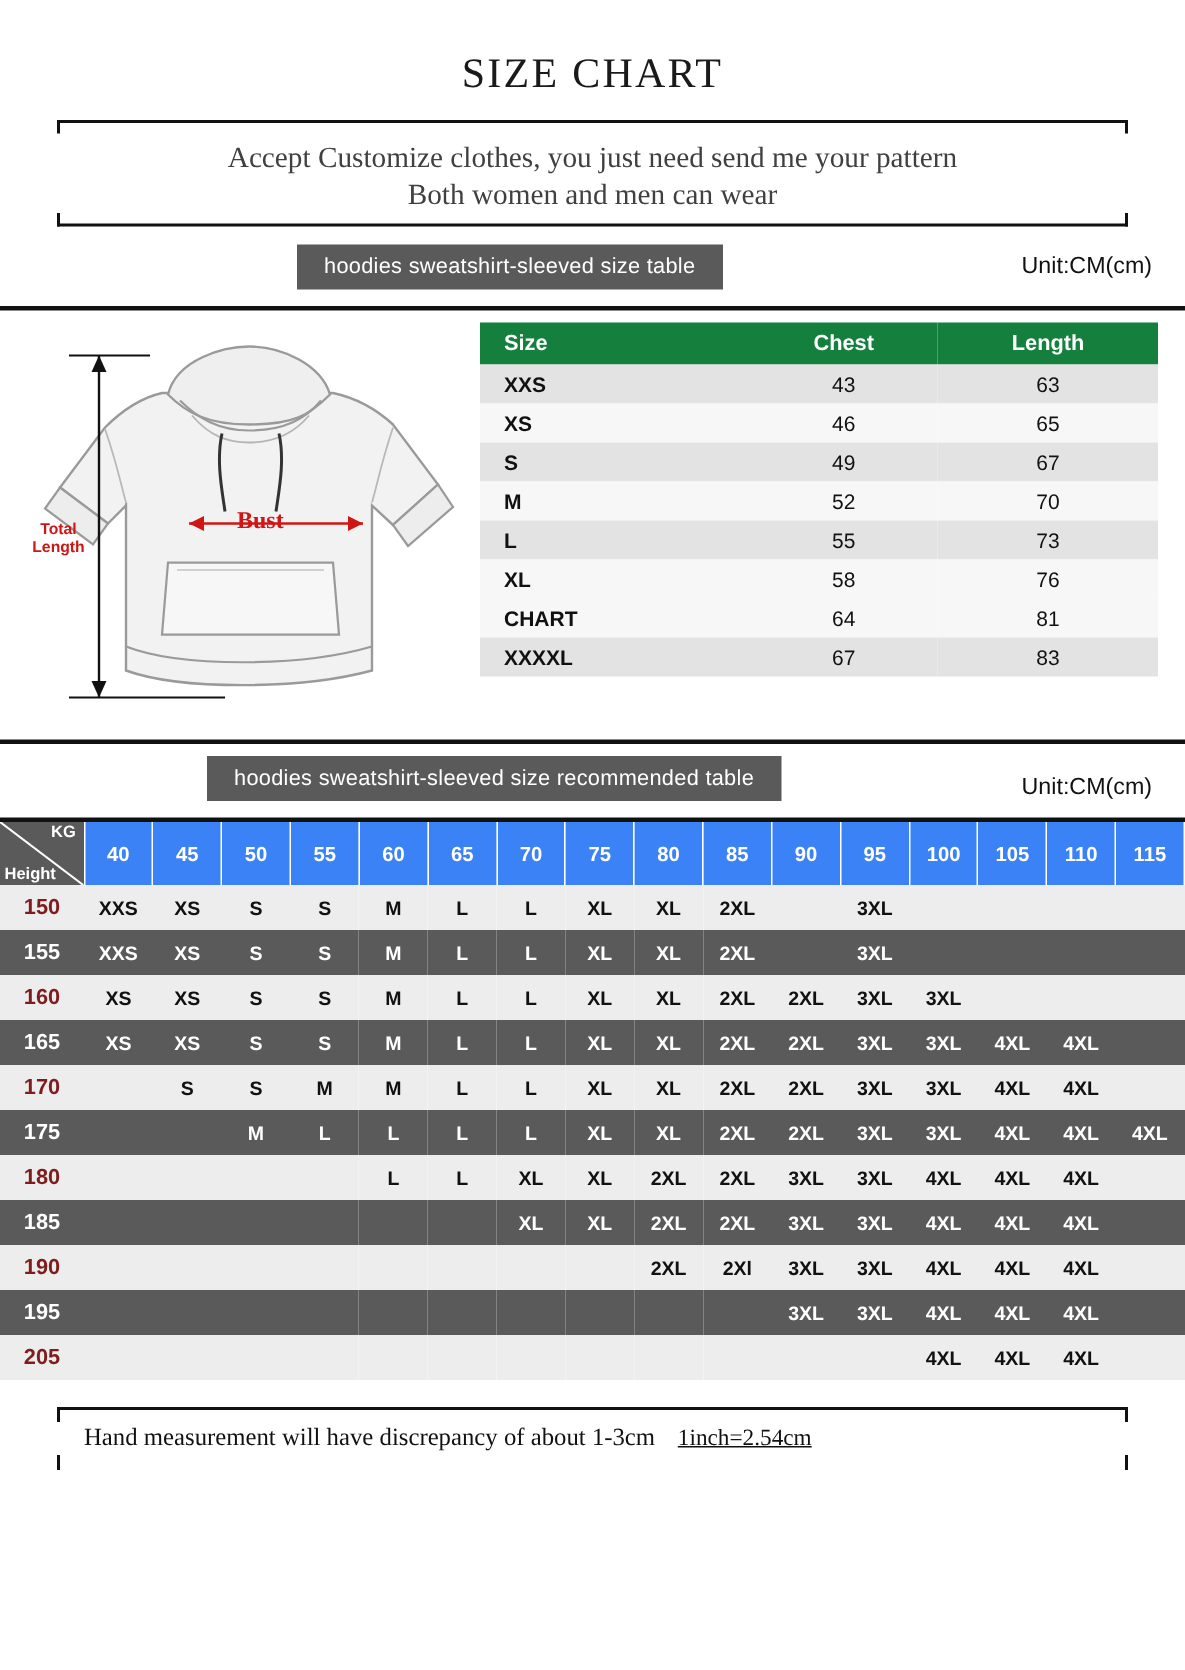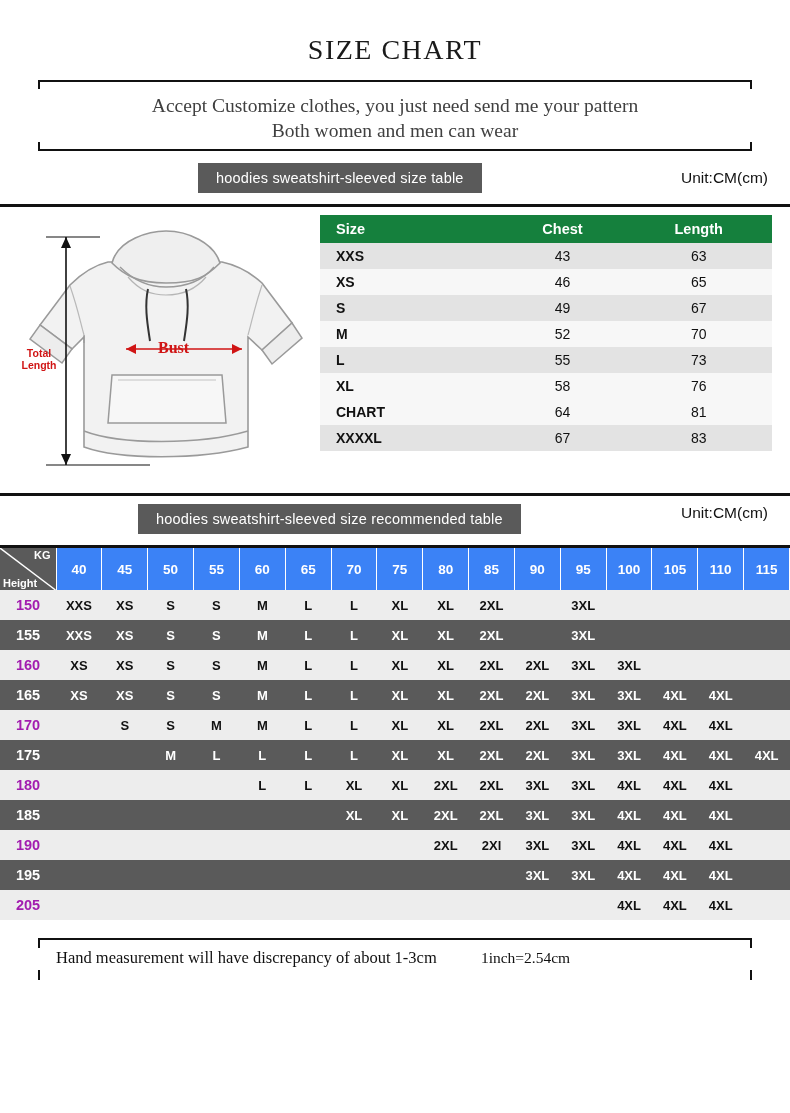--- a/index.html
+++ b/index.html
@@ -126,21 +126,21 @@
     left: 18px; top: 130px;
     color: #d01515;
     font-size: 10.5px;
     font-weight: bold;
     line-height: 12px;
     text-align: center;
     width: 42px;
   }
 
   
-  .sec-head2 { display: flex; align-items: flex-start; margin-top: 8px; }
+  .sec-head2 { display: flex; align-items: flex-end; margin-top: 8px; }
   .sec-head2 .pad { width: 138px; }
 
   
   .grid-wrap { width: 100%; padding: 0; }
   table.rec { border-collapse: collapse; width: 100%; table-layout: fixed; }
   table.rec td, table.rec th {
     font-size: 13px;
     text-align: center;
     height: 30px;
     padding: 0 1px;
@@ -168,41 +168,41 @@
     font-size: 11px; color: #fff; font-weight: bold; padding-left: 44px;
   }
   .corner-ht {
     position: absolute; left: 3px; bottom: 1px;
     font-size: 11px; color: #fff; font-weight: bold;
   }
   table.rec tbody tr.dark td { background: #5a5a5a; color: #ffffff; }
   table.rec tbody tr.light td { background: #ededed; color: #111111; }
   table.rec tbody td.hcell { width: 56px; font-size: 14.5px; }
   table.rec tbody tr.dark td.hcell { background: #5a5a5a; color: #ffffff; }
-  table.rec tbody tr.light td.hcell { background: #ededed; color: #a21caf; }
+  table.rec tbody tr.light td.hcell { background: #ededed; color: #7f1d1d; }
 
   
   .footer-wrap {
     position: relative;
     margin: 18px 38px 0 38px;
     padding: 10px 0 12px 0;
   }
   .footer-wrap .rule-top,
   .footer-wrap .rule-bot {
     position: absolute; left: 0; right: 0; height: 2px; background: #111;
   }
   .footer-wrap .rule-top { top: 0; }
   .footer-wrap .tk { position: absolute; width: 2px; background: #111; height: 10px; }
   .footer-text {
     font-family: "Liberation Serif", serif;
     font-size: 16.5px;
     padding-left: 18px;
     color: #111;
   }
-  .footer-text .inch { margin-left: 40px; font-size: 15.5px; }
+  .footer-text .inch { margin-left: 11px; font-size: 15.5px; text-decoration: underline; }
 </style>
 </head>
 <body>
 
 <div class="title">SIZE CHART</div>
 
 <div class="cust-wrap">
   <div class="rule-top"></div>
   <div class="tick-l"></div>
   <div class="tick-r"></div>

